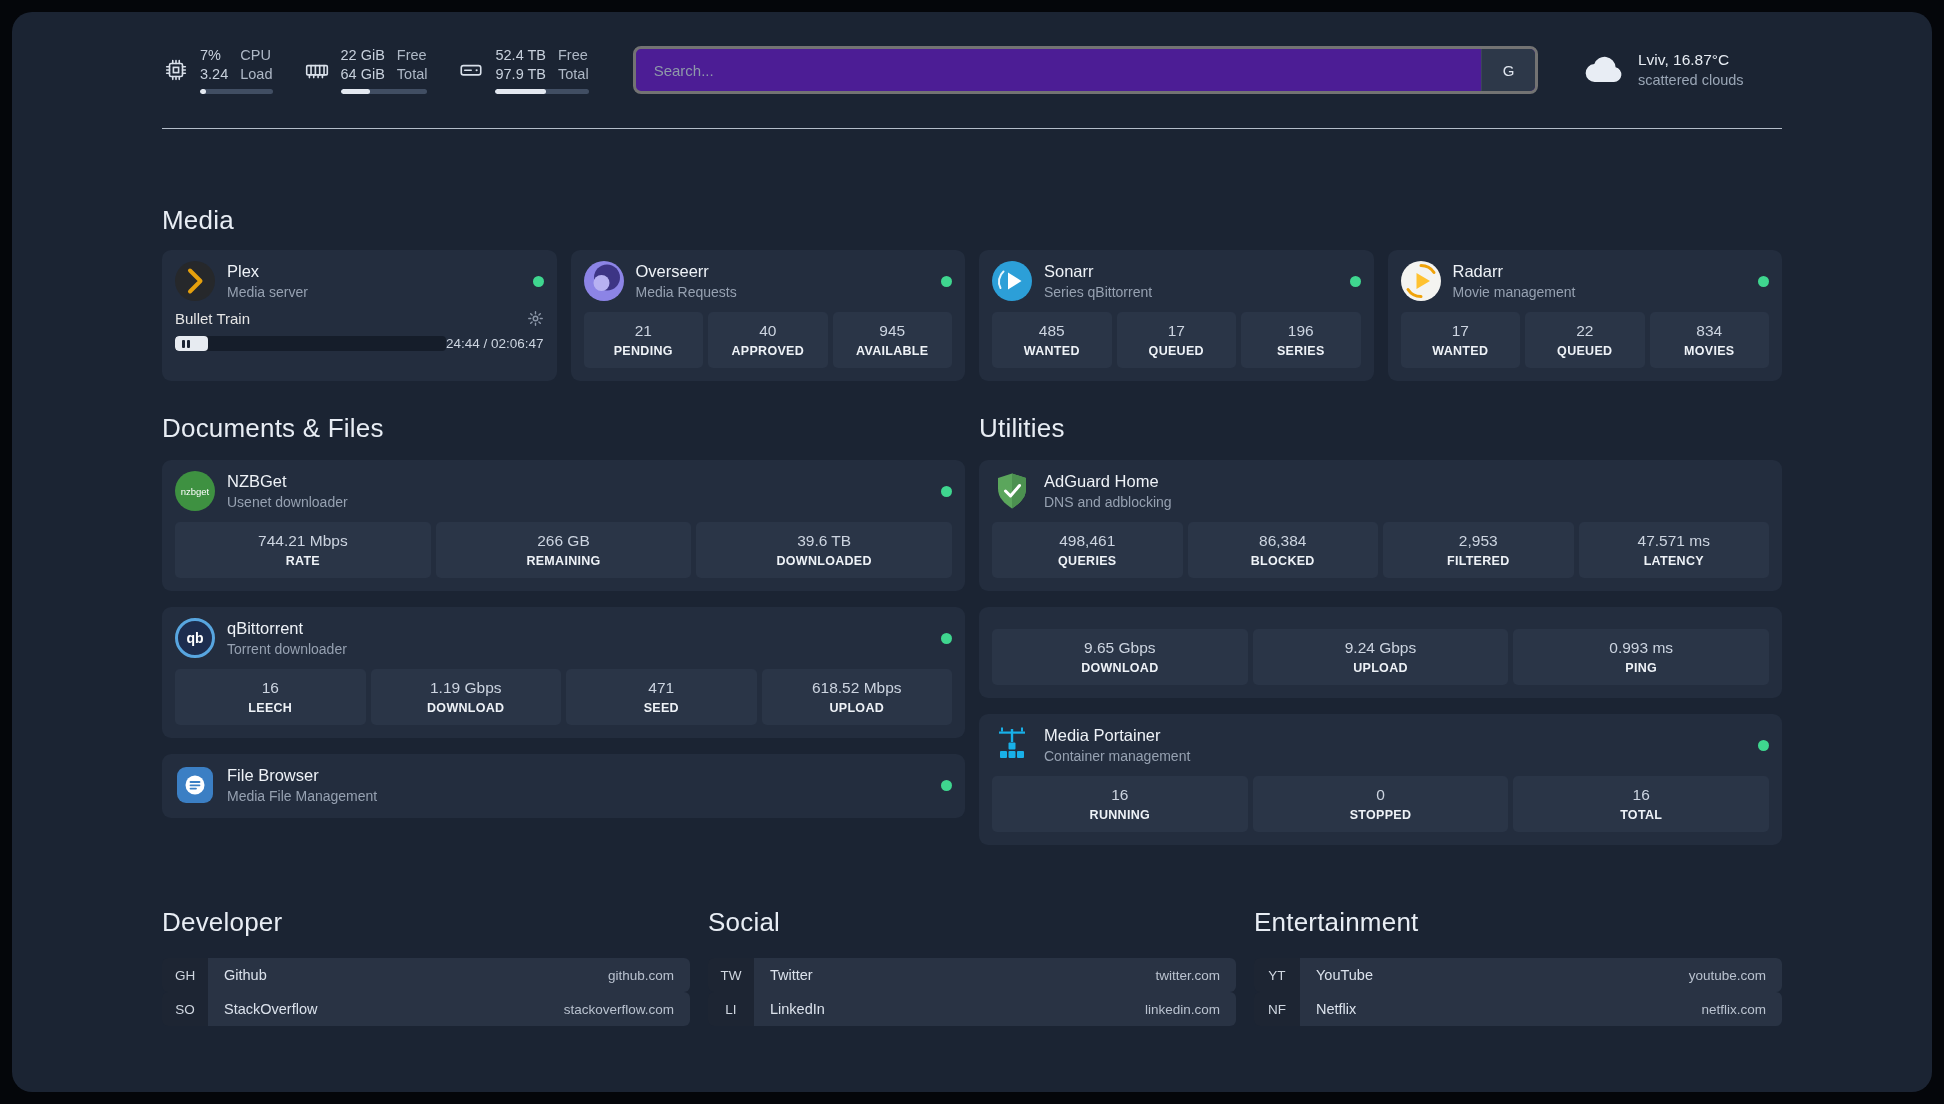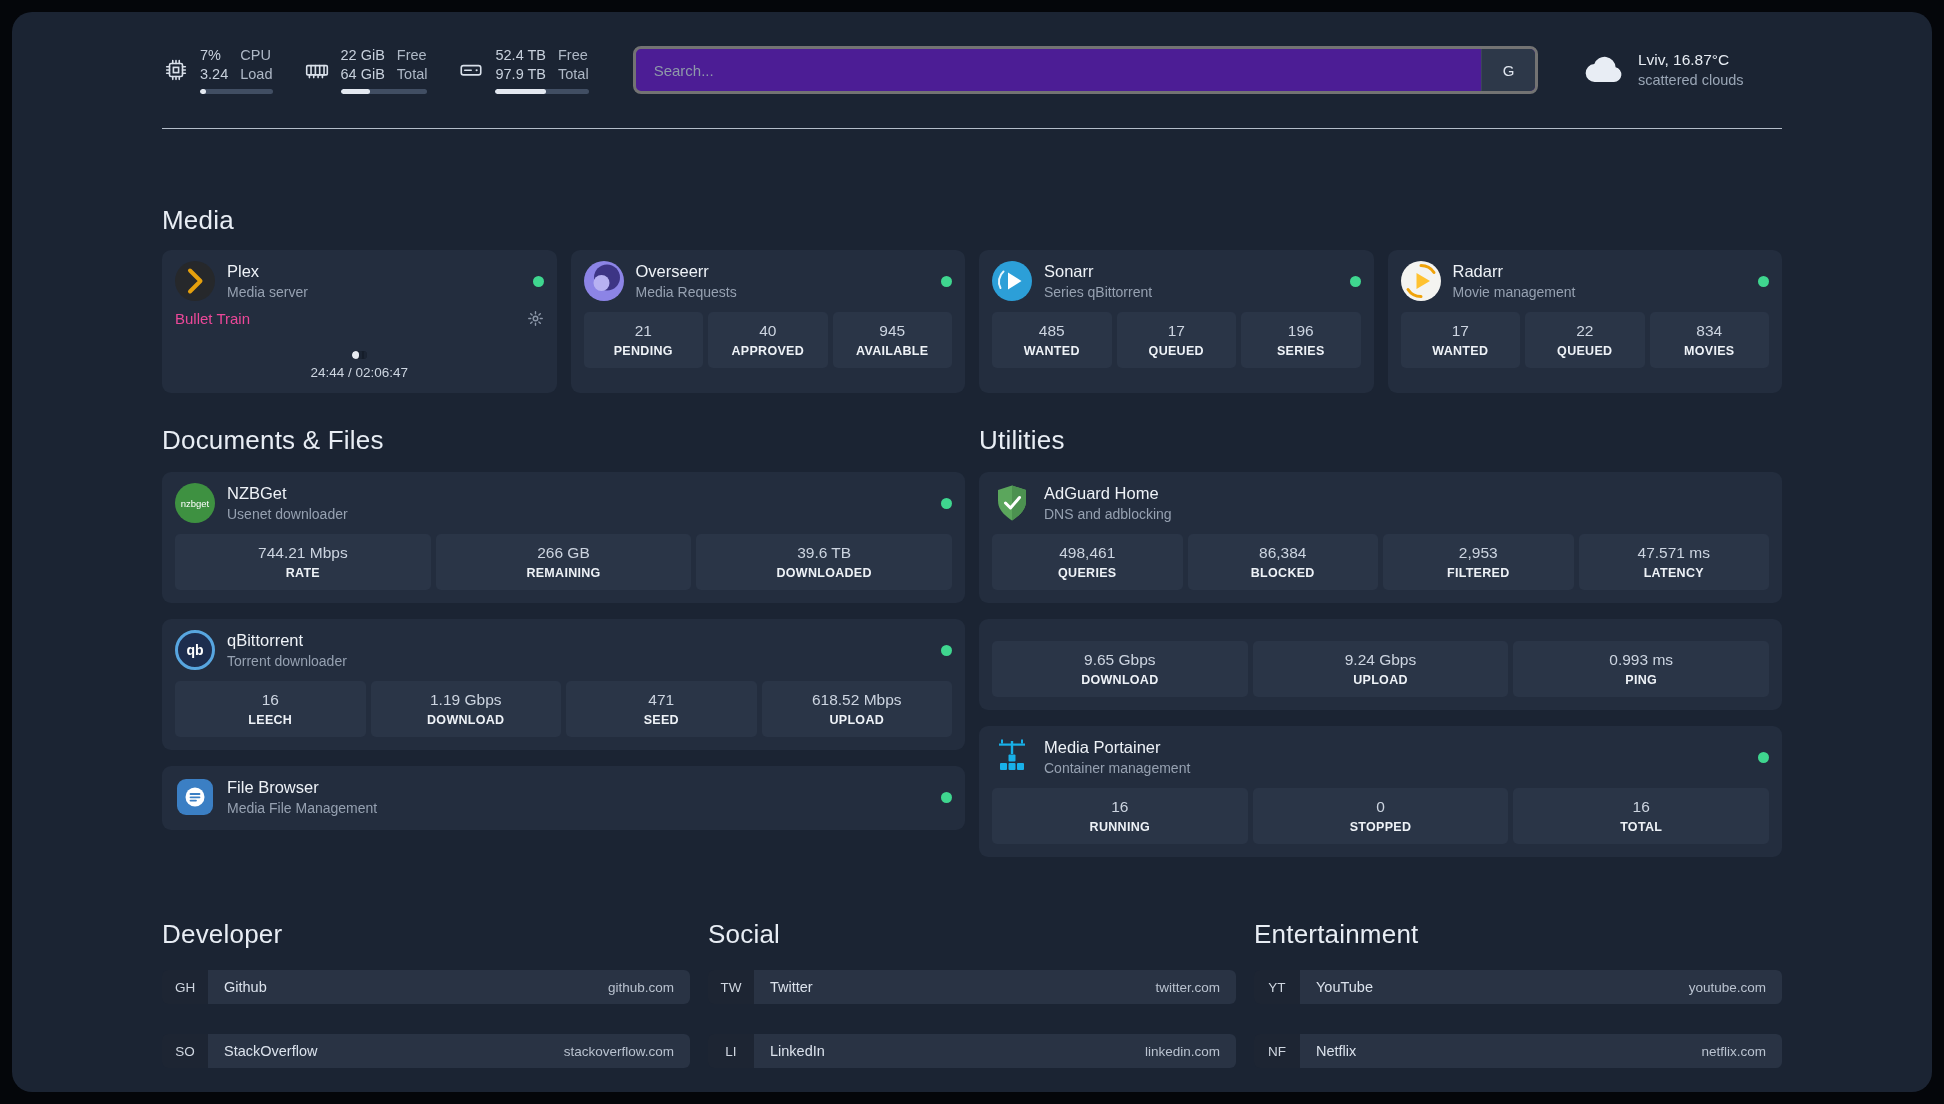--- a/index.html
+++ b/index.html
@@ -46,33 +46,33 @@
   .svc-name{font-size:16.5px;color:#eef2f7;}
   .svc-desc{font-size:14px;color:#96a1b1;}
   .status-dot{margin-left:auto;width:11px;height:11px;border-radius:50%;background:#3fd68f;flex:0 0 11px;}
   .stats{margin-top:11px;display:grid;grid-auto-flow:column;grid-auto-columns:1fr;gap:5px;}
   .stat{background:#2a3547;border-radius:5px;text-align:center;padding:9px 4px 8px;min-width:0;}
   .stat-value{font-size:15.5px;color:#ccd4e0;white-space:nowrap;line-height:1.35;}
   .stat-label{font-size:12.5px;font-weight:700;color:#eef2f7;letter-spacing:.3px;line-height:1.45;}
   
   .now-playing{margin-top:9px;}
   .np-row1{display:flex;align-items:center;justify-content:space-between;}
-  .np-title{font-size:15px;color:#ec4899;}
+  .np-title{font-size:15px;color:#e5e5e5;}
   .np-gear{color:#8c97a8;display:flex;}
   .np-gear svg{width:17px;height:17px;}
-  .np-row2{display:flex;align-items:center;gap:6px;margin-top:24px;flex-direction:column;}
+  .np-row2{display:flex;align-items:center;gap:0;margin-top:9px;}
   .np-track{flex:1;height:15px;border-radius:4px;background:#151d2a;overflow:hidden;position:relative;}
   .np-fill{height:100%;background:#e7ebf1;border-radius:4px;display:flex;align-items:center;padding-left:7px;box-sizing:border-box;}
   .np-pause{display:flex;gap:2.5px;}
   .np-pause i{display:block;width:2.5px;height:8px;background:#1b2433;border-radius:1px;}
   .np-time{font-size:13.5px;color:#cdd5e0;white-space:nowrap;}
   
   .three-col{display:grid;grid-template-columns:1fr 1fr 1fr;gap:18px;margin-top:62px;align-items:start;}
   .three-col .section-title{margin-bottom:20px;}
-  .bm-list{display:flex;flex-direction:column;gap:30px;}
+  .bm-list{display:flex;flex-direction:column;gap:0;}
   .bm-row{display:flex;height:34px;border-radius:6px;overflow:hidden;cursor:pointer;}
   .bm-abbr{width:46px;background:#1d2533;color:#cfd6e0;font-size:13.5px;display:flex;align-items:center;justify-content:center;}
   .bm-body{flex:1;background:#293344;display:flex;align-items:center;justify-content:space-between;padding:0 16px;}
   .bm-name{font-size:14.5px;color:#dbe2ec;}
   .bm-domain{font-size:13.5px;color:#b9c2cf;}
 </style>
 </head>
 <body>
 
 <div class="window">

